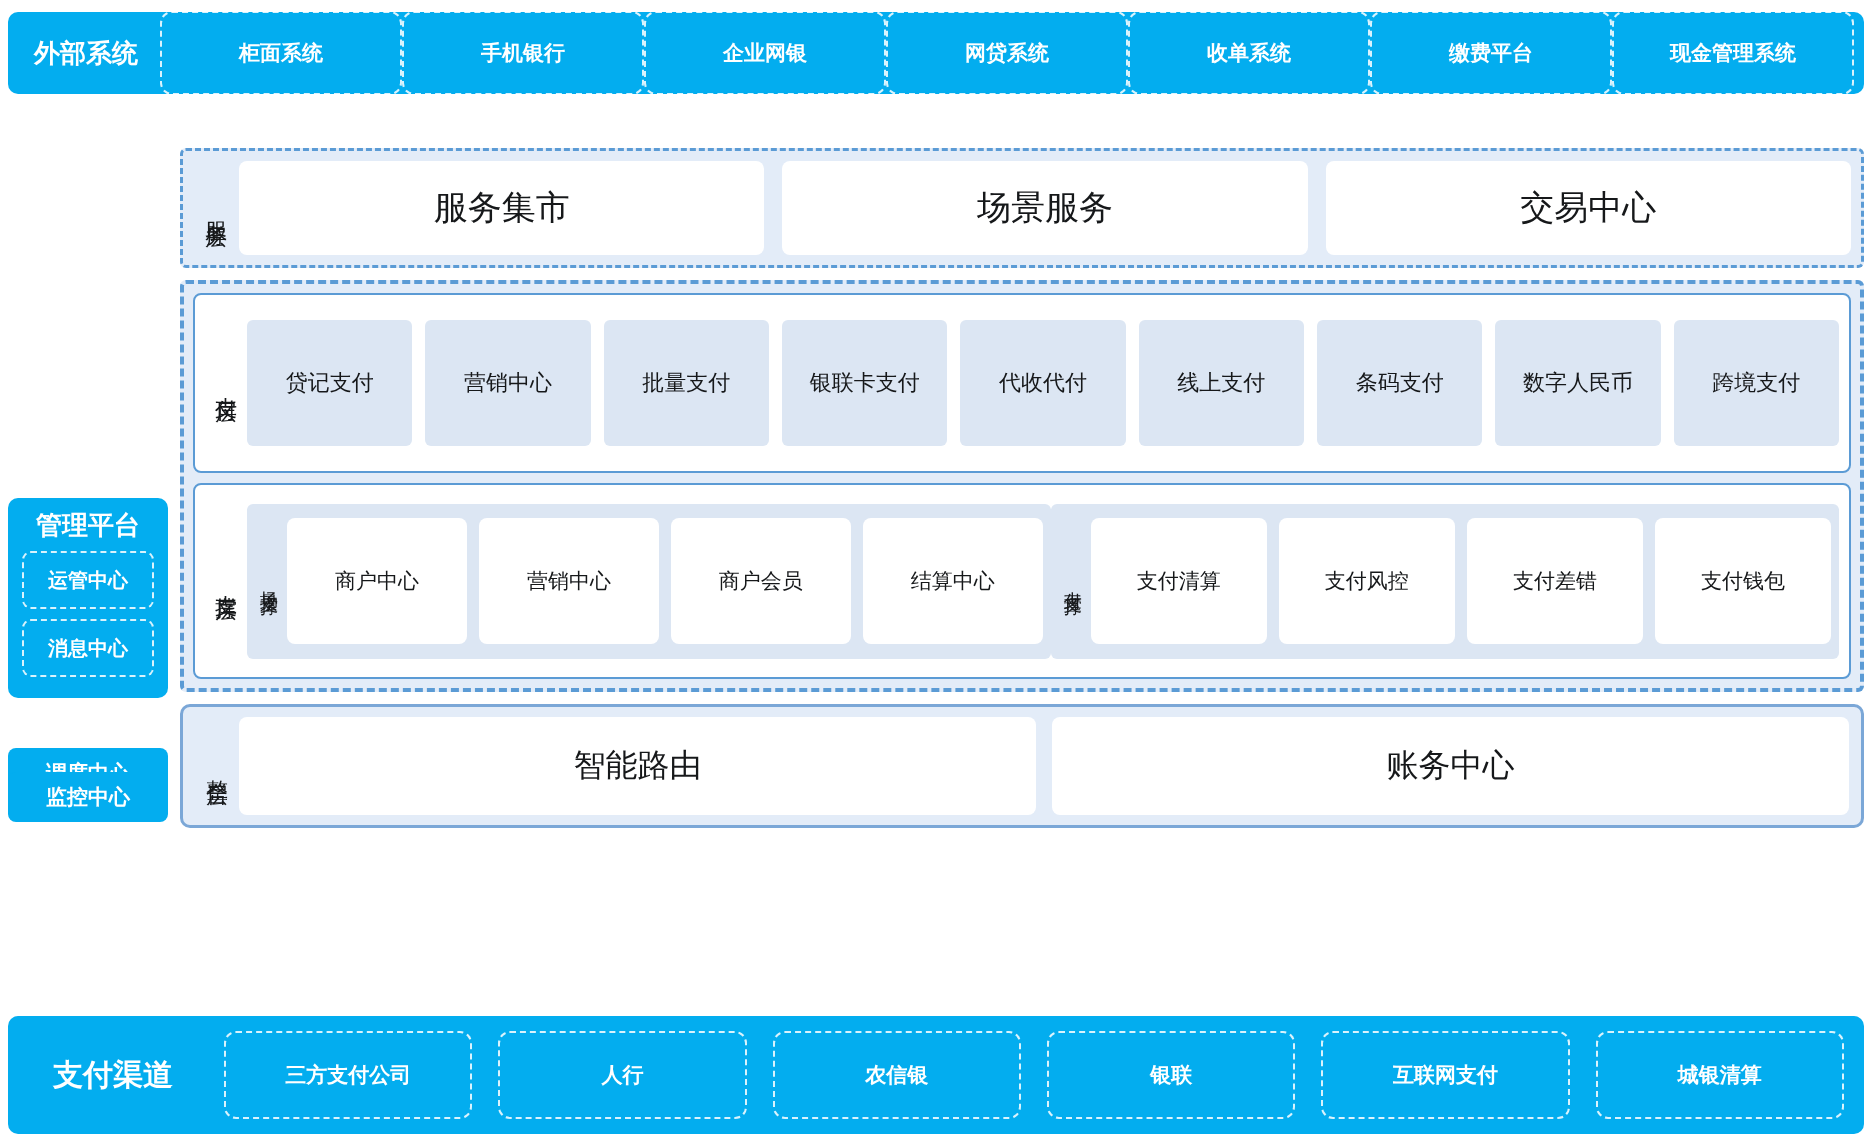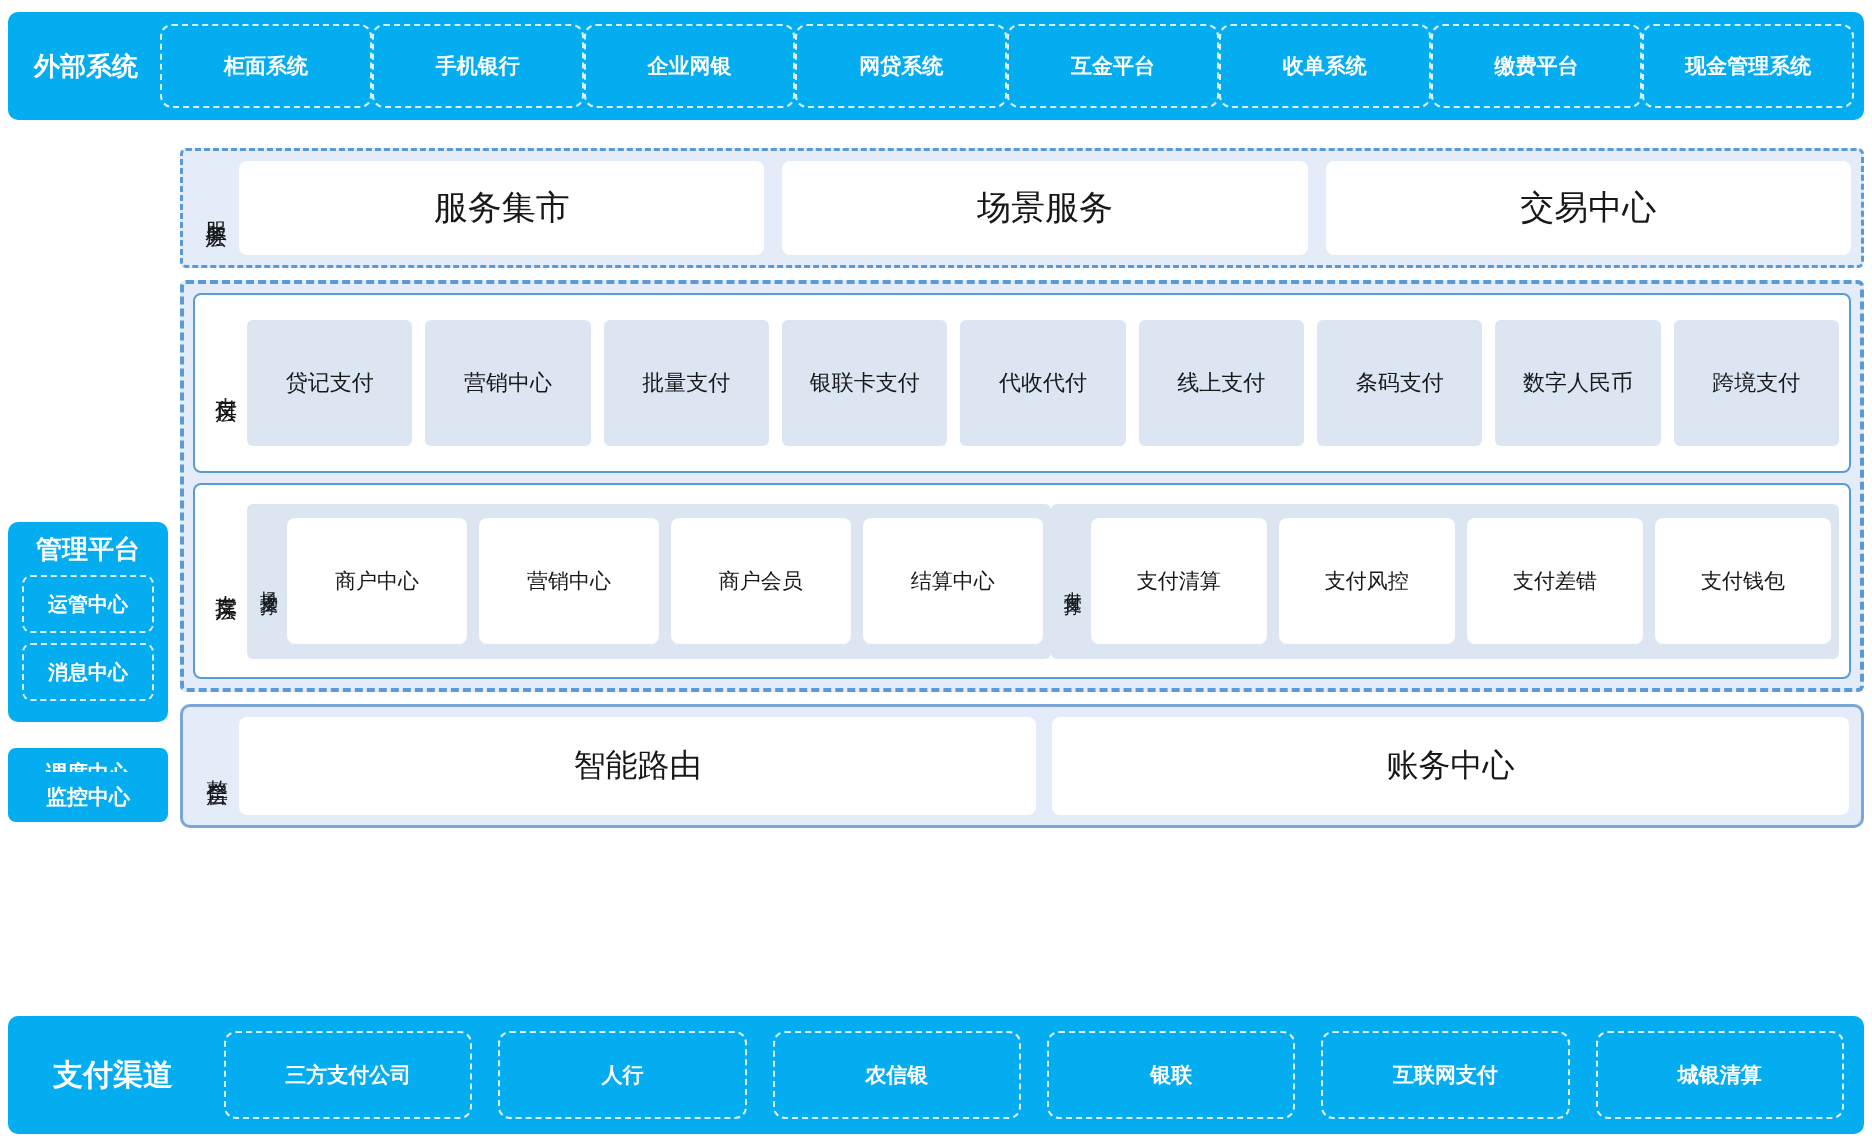--- a/index.html
+++ b/index.html
@@ -27,21 +27,21 @@
     border:2px dashed rgba(255,255,255,.85);
     border-radius:12px;
     color:#ffffff;
     display:flex;align-items:center;justify-content:center;
     font-weight:bold;
     white-space:nowrap;
     box-sizing:border-box;
   }
 
   
-  #external-bar{left:8px;top:12px;width:1856px;height:108px;}
+  #external-bar{left:8px;top:12px;width:1856px;height:82px;}
   #external-bar .bar-title{width:140px;font-size:26px;margin-left:8px;}
   #external-bar .chips{
     flex:1;display:flex;gap:0;padding:0 10px 0 4px;height:84px;align-items:stretch;
   }
   #external-bar .dash-chip{flex:1;font-size:21px;}
 
   
   #channel-bar{left:8px;top:1016px;width:1856px;height:118px;}
   #channel-bar .bar-title{width:210px;font-size:30px;}
   #channel-bar .chips{
@@ -61,21 +61,21 @@
   }
   .side-card .sub{
     width:132px;border:2px dashed rgba(255,255,255,.85);
     border-radius:9px;color:#fff;font-size:20px;font-weight:bold;
     display:flex;align-items:center;justify-content:center;
     box-sizing:border-box;
   }
   #recon-card{top:142px;height:340px;padding-top:6px;}
   #recon-card .card-head{font-size:25px;margin:4px 0 6px;}
   #recon-card .sub{height:56px;margin-bottom:9px;}
-  #mgmt-card{top:522px;height:200px;padding-top:6px;}
+  #mgmt-card{top:498px;height:200px;padding-top:6px;}
   #mgmt-card .card-head{font-size:26px;margin:4px 0 8px;}
   #mgmt-card .sub{height:58px;margin-bottom:10px;}
 
   .side-plain{
     position:absolute;left:8px;width:160px;height:50px;
     background:#03ADEF;border-radius:8px;
     color:#fff;font-size:21px;font-weight:bold;
     display:flex;align-items:center;justify-content:center;
     box-sizing:border-box;white-space:nowrap;
   }
@@ -179,21 +179,20 @@
 
 <div class="page">
 
   <div class="cyan-bar" id="external-bar">
     <div class="bar-title">外部系统</div>
     <div class="chips">
       <div class="dash-chip">柜面系统</div>
       <div class="dash-chip">手机银行</div>
       <div class="dash-chip">企业网银</div>
       <div class="dash-chip">网贷系统</div>
-      <div class="dash-chip">互金平台</div>
       <div class="dash-chip">收单系统</div>
       <div class="dash-chip">缴费平台</div>
       <div class="dash-chip">现金管理系统</div>
     </div>
   </div>
 
 
   <div class="side-card" id="mgmt-card">
     <div class="card-head">管理平台</div>
     <div class="sub">运管中心</div>

